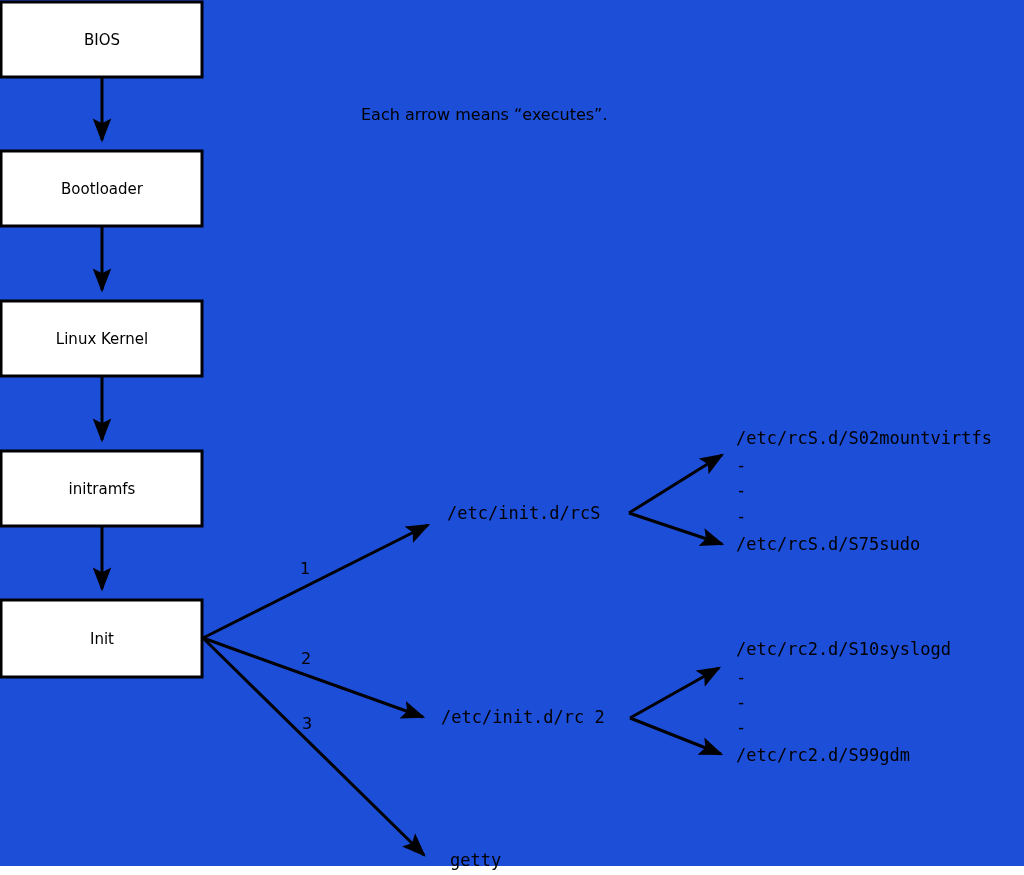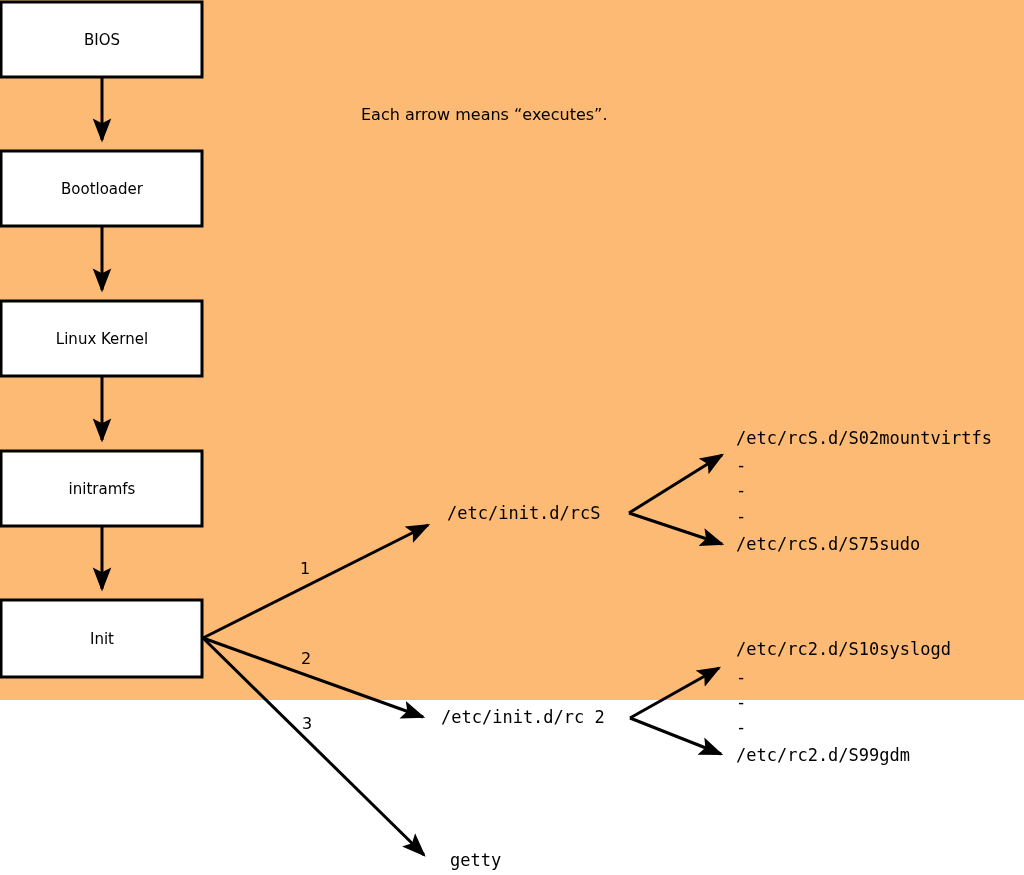--- a/index.html
+++ b/index.html
@@ -9,22 +9,22 @@
   }
   body {
     width: 1024px;
     height: 875px;
     overflow: hidden;
     font-family: "Liberation Sans", sans-serif;
   }
   #diagram-root {
     position: relative;
     width: 1024px;
-    height: 700px;
-    background: #fdba74;
+    height: 866px;
+    background: #1d4ed8;
   }
   svg.canvas {
     position: absolute;
     top: 0;
     left: 0;
     width: 1024px;
     height: 875px;
     display: block;
   }
   .box-rect {

